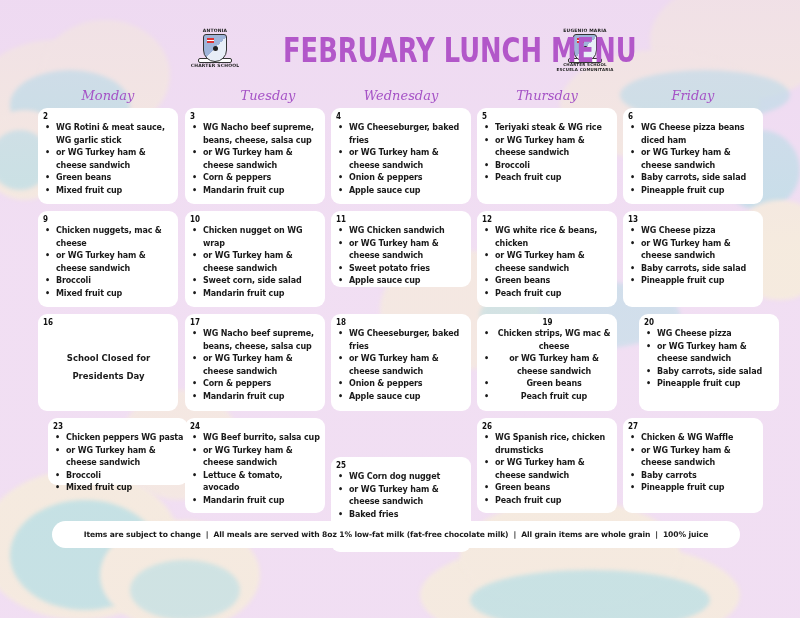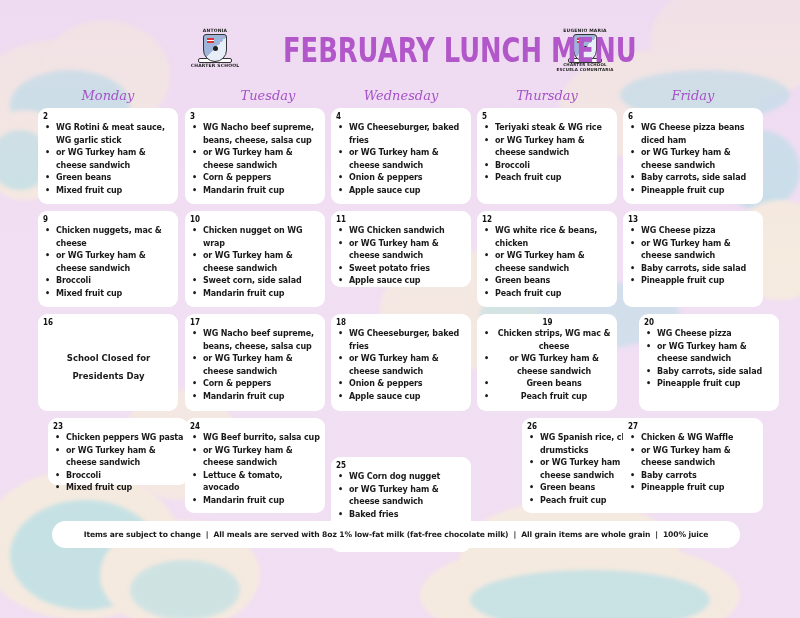--- a/index.html
+++ b/index.html
@@ -295,21 +295,21 @@
     </div>
     <div class="card" style="left: 331px; top: 418px; height: 95px; margin-top: 39px;">
       <div class="date">25</div>
       <ul>
         <li>WG Corn dog nugget</li>
         <li>or WG Turkey ham &amp; cheese sandwich</li>
         <li>Baked fries</li>
         <li>Apple sauce cup</li>
       </ul>
     </div>
-    <div class="card" style="left: 477px; top: 418px; height: 95px; margin-left: 45px;">
+    <div class="card" style="left: 477px; top: 418px; height: 95px;">
       <div class="date">26</div>
       <ul>
         <li>WG Spanish rice, chicken drumsticks</li>
         <li>or WG Turkey ham &amp; cheese sandwich</li>
         <li>Green beans</li>
         <li>Peach fruit cup</li>
       </ul>
     </div>
     <div class="card" style="left: 623px; top: 418px; height: 95px;">
       <div class="date">27</div>

